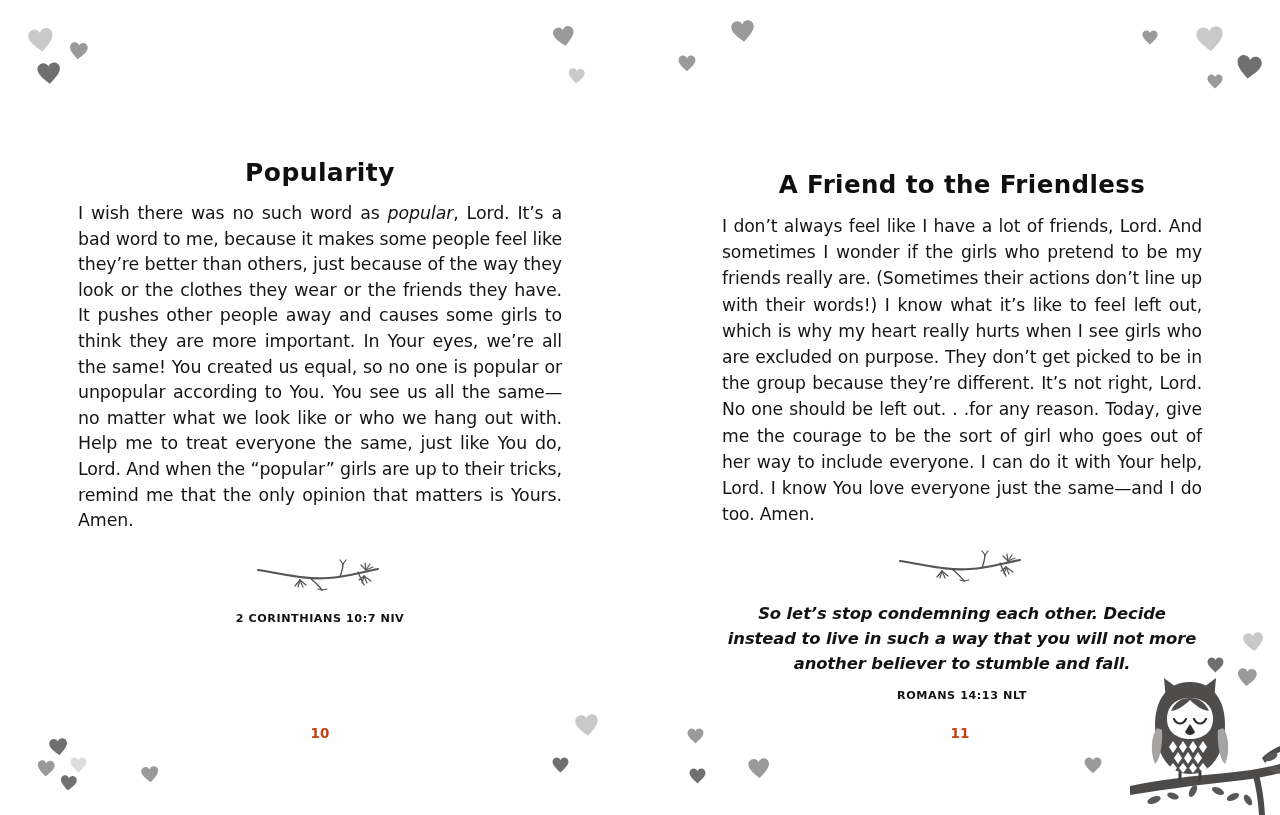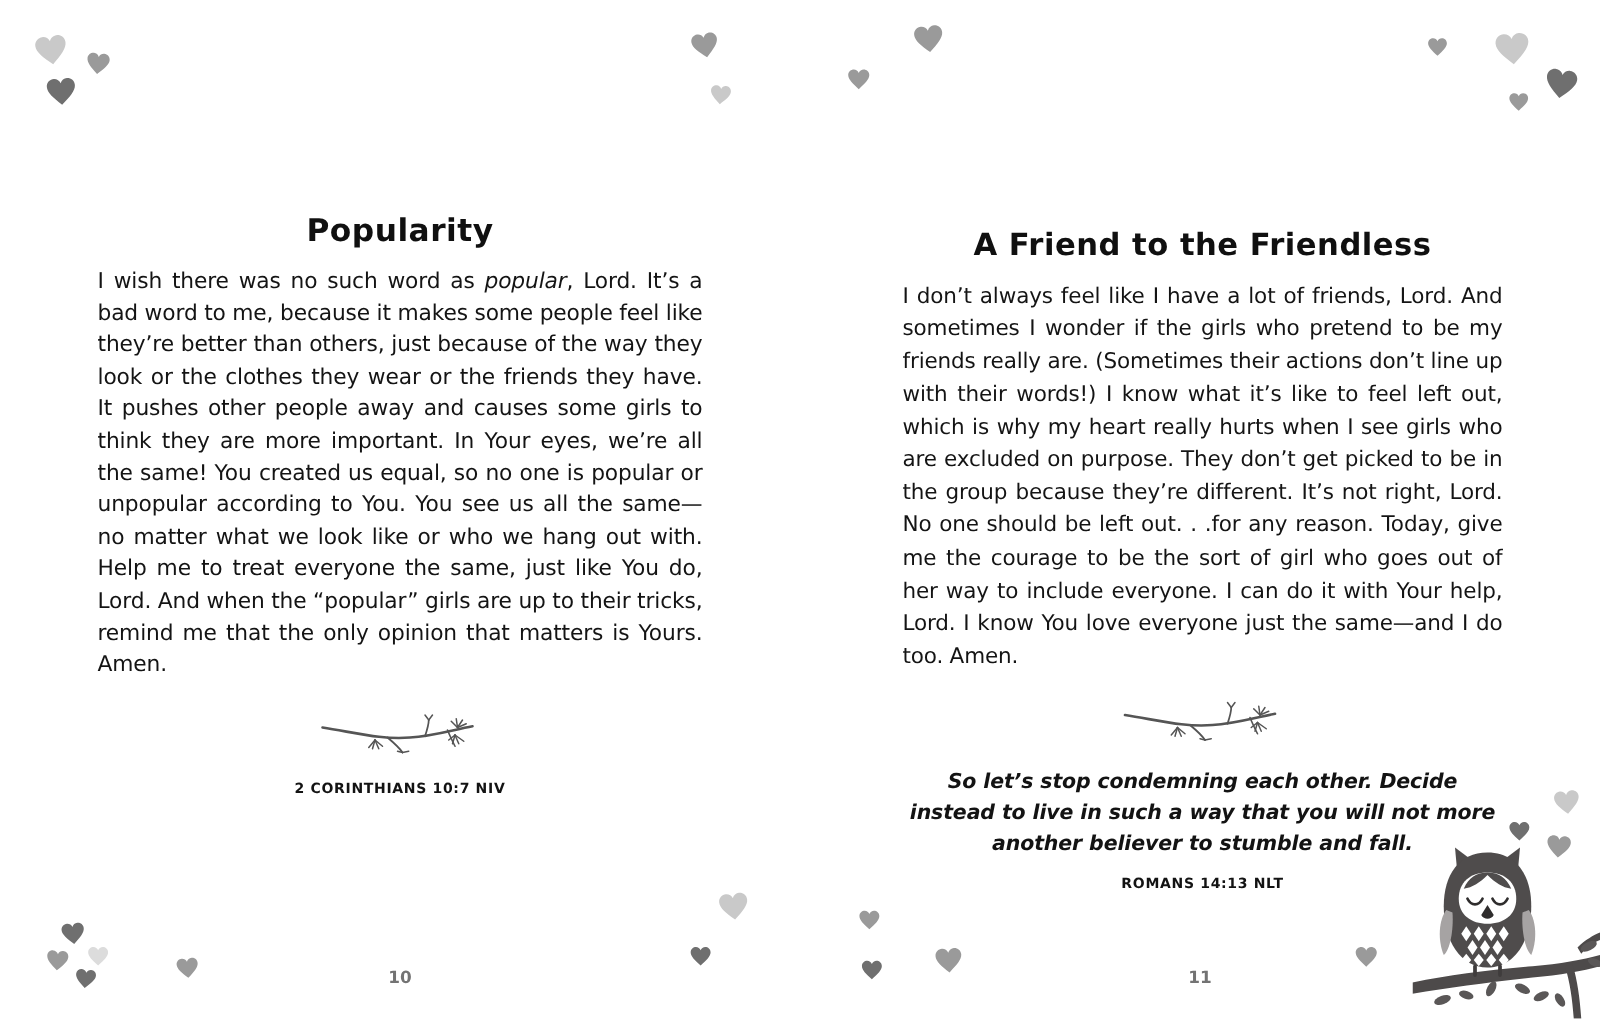--- a/index.html
+++ b/index.html
@@ -30,22 +30,22 @@
 
   .page-body {
     position: absolute;
     left: 0;
     right: 0;
   }
 
   .page-left .page-body { padding: 0 78px 0 78px; }
   .page-right .page-body { padding: 0 78px 0 82px; }
 
-  .page-left .page-body  { top: 158px; margin-top: 12px; }
-  .page-right .page-body { top: 181px; }
+  .page-left .page-body  { top: 158px; }
+  .page-right .page-body { top: 170px; }
 
   h1.heading {
     margin: 0 0 14px 0;
     text-align: center;
     font-family: "DejaVu Sans", sans-serif;
     font-weight: bold;
     font-size: 25px;
     letter-spacing: 0.4px;
     color: #101010;
   }
@@ -94,27 +94,27 @@
     text-align: center;
     font-family: "DejaVu Sans", sans-serif;
     font-weight: bold;
     font-size: 11.2px;
     letter-spacing: 0.55px;
     color: #131313;
   }
 
   .folio {
     position: absolute;
-    top: 774px;
+    top: 725px;
     width: 100%;
     text-align: center;
     font-family: "DejaVu Sans", sans-serif;
     font-weight: bold;
     font-size: 13.5px;
-    color: #737373;
+    color: #c2410c;
   }
 
   .heart {
     position: absolute;
     display: block;
   }
   .deco-owl {
     position: absolute;
     right: 0;
     bottom: 0;

